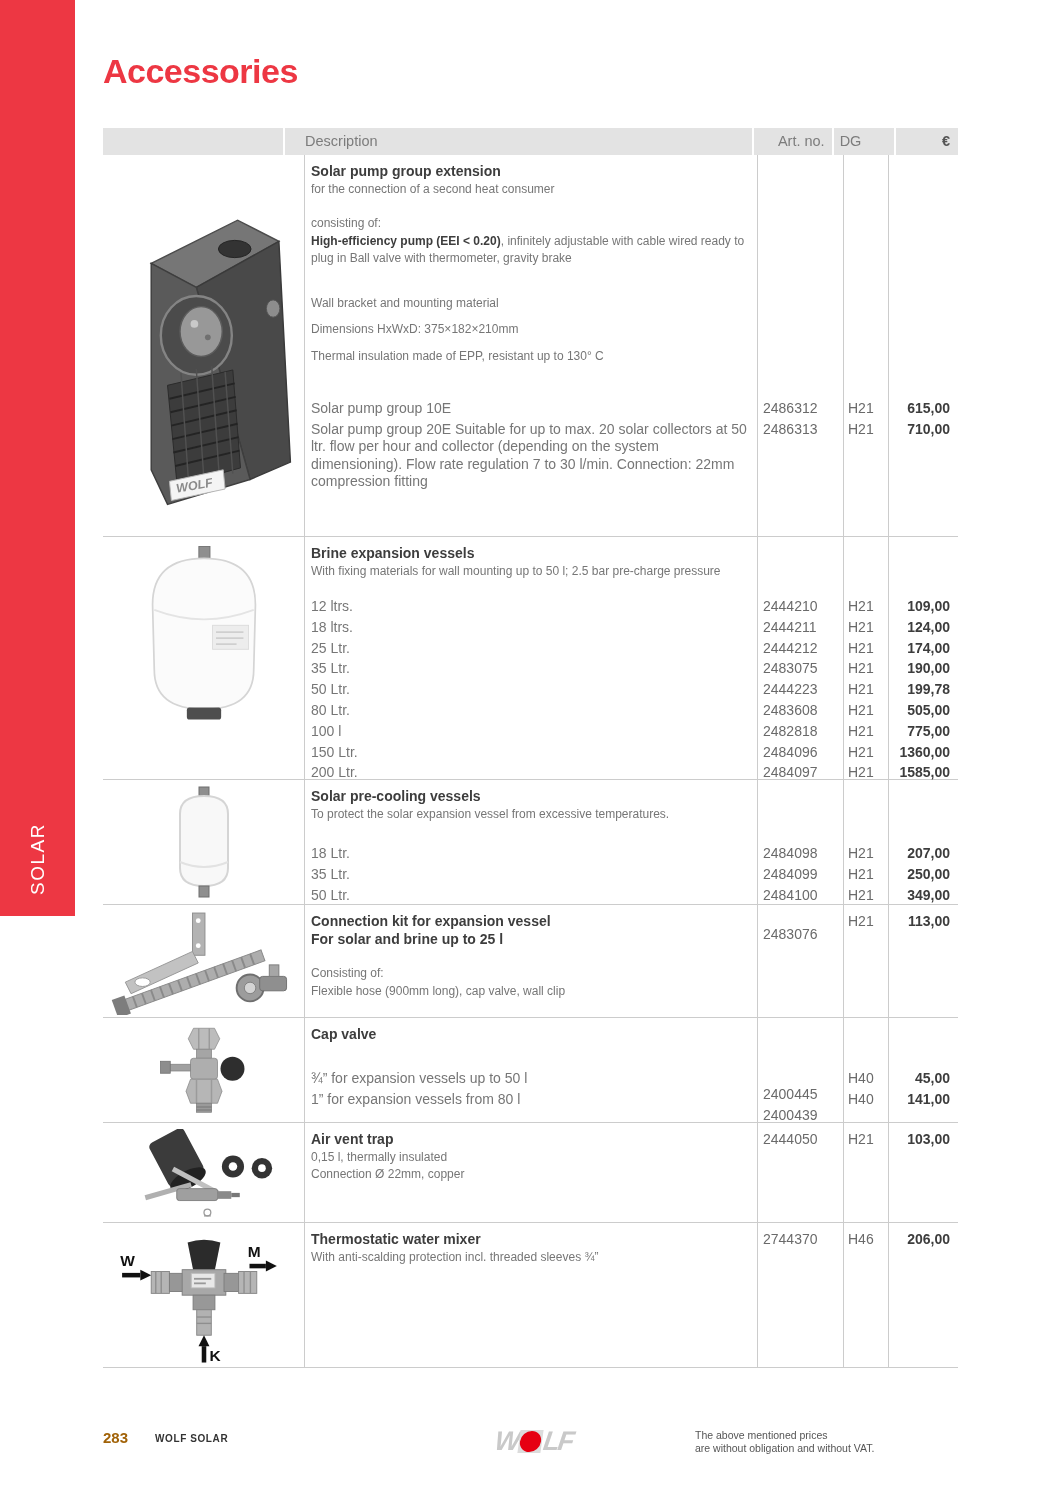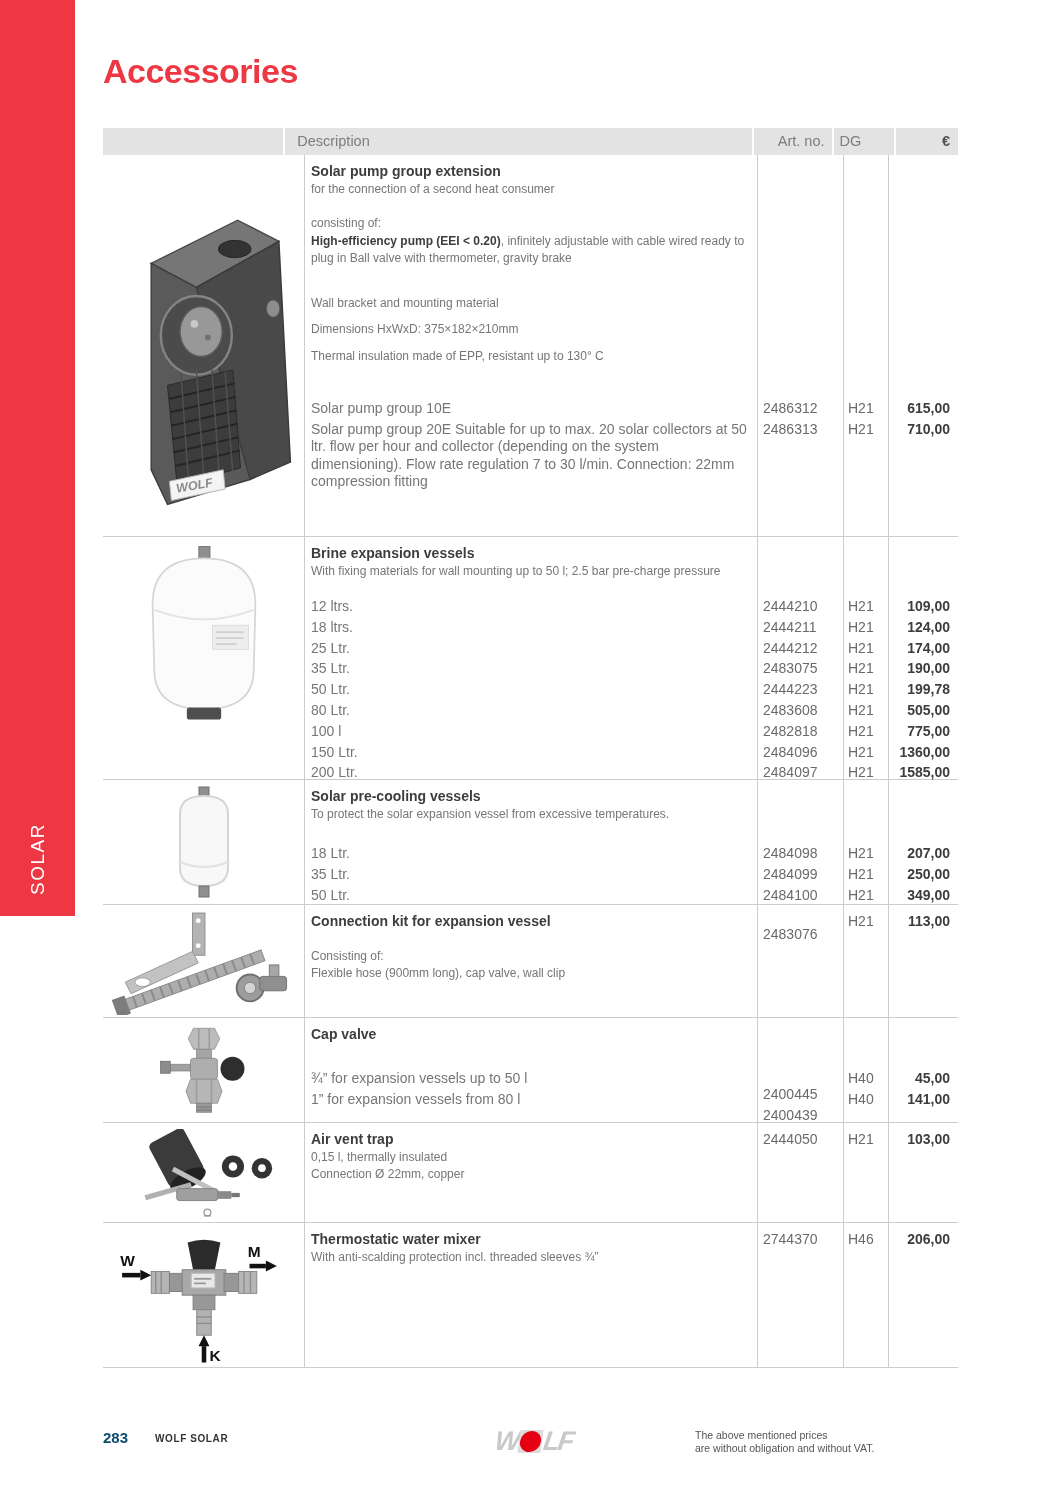--- a/index.html
+++ b/index.html
@@ -15,21 +15,21 @@
   
   .title{position:absolute;left:103px;top:52px;margin:0;font-size:34px;font-weight:bold;
        color:#ed3743;letter-spacing:-0.5px;}
 
   
   .thead{position:absolute;left:103px;top:128px;width:855px;height:27px;display:flex;
        font-size:14.5px;color:#7c7c7c;}
   .th{background:#e3e3e3;line-height:27px;box-sizing:border-box;}
   .th+.th{border-left:2px solid #fff;}
   .th-img{width:201px;}
-  .th-desc{width:521px;padding-left:12px;}
+  .th-desc{width:521px;padding-left:20px;}
   .th-art{width:86px;padding-left:24px;}
   .th-dg{width:69px;padding-left:6px;}
   .th-price{width:70px;padding-right:8px;text-align:right;color:#555;font-weight:bold;}
 
   
   .tbody{position:absolute;left:103px;top:155px;width:855px;height:1213px;}
   .vline{position:absolute;top:0;height:1213px;width:1px;background:#cccccc;}
   .block{position:absolute;left:0;width:855px;box-sizing:border-box;border-bottom:1px solid #cccccc;}
 
   .img-cell{position:absolute;left:0;top:0;width:201px;height:100%;
@@ -46,21 +46,21 @@
   .d-bold{font-weight:bold;color:#3d3d3d;}
   .gap{height:17px;}
   .mt10{margin-top:27px;}
   .mt9{margin-top:9px;}
   .item{color:#767676;font-size:14px;line-height:17.4px;margin-bottom:3.4px;}
   .num{color:#6a6a6a;font-size:14px;line-height:17.4px;margin-bottom:3.4px;}
   .pr{font-weight:bold;color:#3d3d3d;text-align:right;}
 
   
   .footer{position:absolute;left:103px;top:1428px;width:855px;height:44px;font-size:10.5px;}
-  .pagenum{position:absolute;left:0;top:1px;font-size:15px;font-weight:bold;color:#0c4a6e;}
+  .pagenum{position:absolute;left:0;top:1px;font-size:15px;font-weight:bold;color:#a16207;}
   .brand{position:absolute;left:52px;top:5px;font-size:10px;font-weight:bold;color:#333;letter-spacing:0.6px;}
   .logo{position:absolute;left:392px;top:0;display:flex;align-items:center;transform:skewX(-8deg);}
   .logo .lt{font-size:27px;font-weight:bold;font-style:italic;color:#c9c9c9;letter-spacing:-2px;line-height:27px;}
   .logo .lo{display:inline-block;width:23px;height:23px;background:#dcdcdc;position:relative;margin:0 1px;}
   .logo .dot{position:absolute;left:1px;top:1px;right:1px;bottom:1px;background:#e60012;border-radius:50%;}
   .note{position:absolute;left:592px;top:1px;color:#555;line-height:13px;}
 </style>
 </head>
 <body>
 
@@ -272,20 +272,21 @@
             <rect x="2" y="64" width="14" height="20" fill="#7d7d7d"></rect>
           </g>
           <circle cx="148" cy="82" r="14" fill="#9c9c9c" stroke="#6f6f6f" stroke-width="2"></circle>
           <circle cx="148" cy="82" r="6" fill="#d4d4d4" stroke="#808080"></circle>
           <rect x="158" y="70" width="28" height="15" rx="3" fill="#8f8f8f" stroke="#6f6f6f"></rect>
           <rect x="168" y="58" width="10" height="12" fill="#a6a6a6" stroke="#7c7c7c"></rect>
         </svg>
       </div>
       <div class="desc-intro">
         <div class="d-title">Connection kit for expansion vessel</div>
+        <div class="d-title">For solar and brine up to 25 l</div>
         <div class="gap"></div>
         <div class="d-line">Consisting of:</div>
         <div class="d-line">Flexible hose (900mm long), cap valve, wall clip</div>
       </div>
       <div class="art-list" style="top:21px">
         <div class="num">2483076</div>
       </div>
       <div class="dg-list" style="top:8px">
         <div class="num">H21</div>
       </div>

